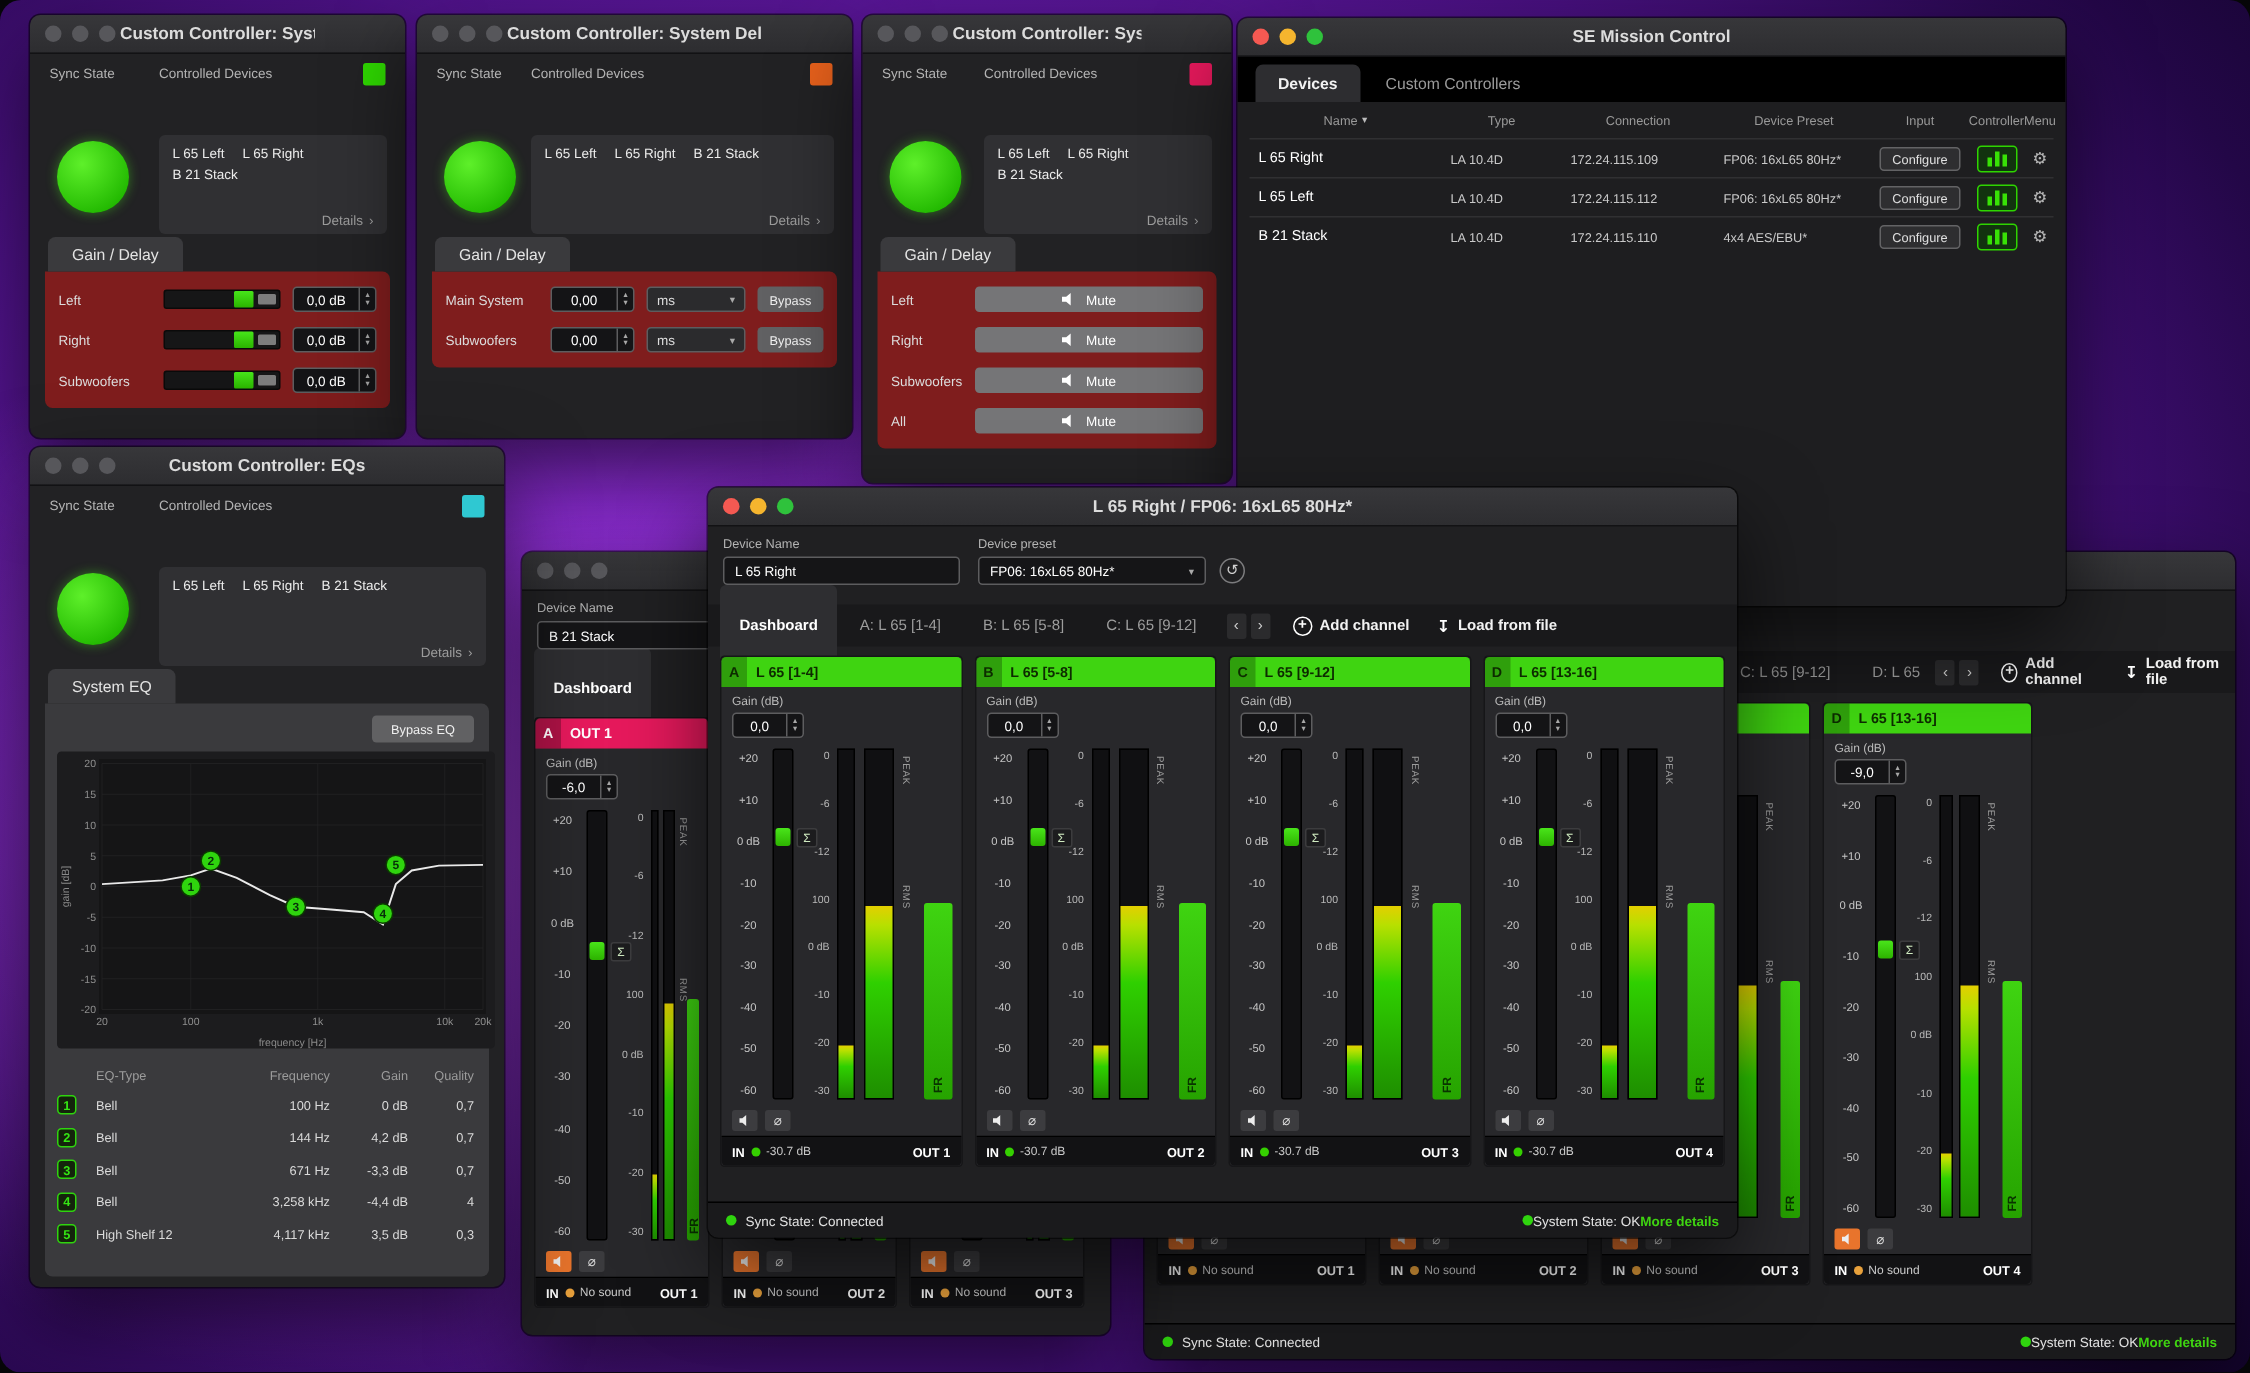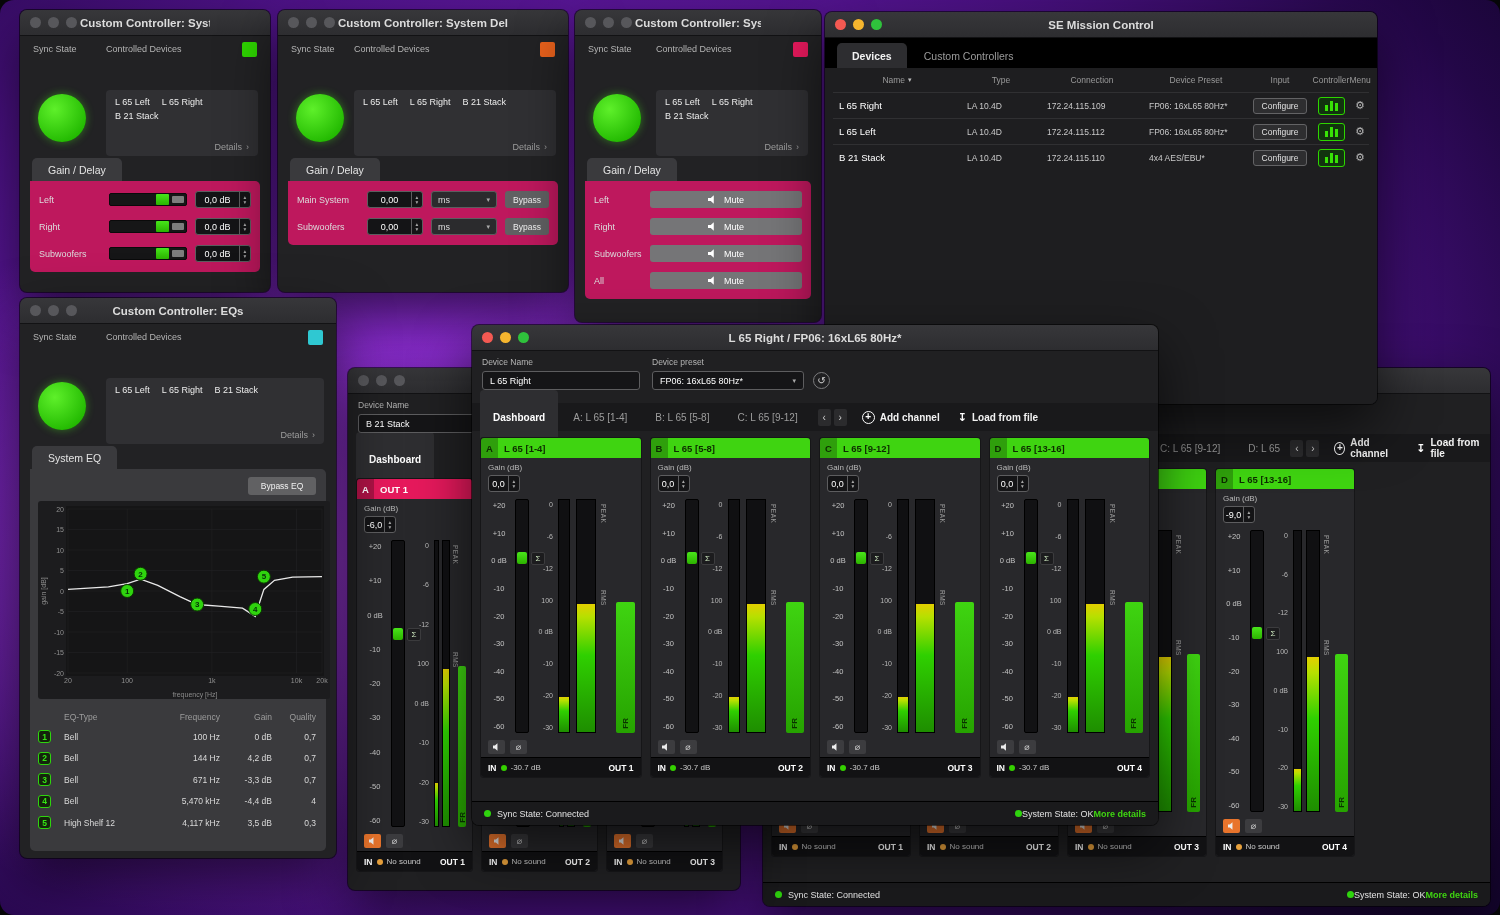--- a/index.html
+++ b/index.html
@@ -24,21 +24,21 @@
 .cc-box{position:absolute;top:54px;height:66px;background:#303033;border-radius:4px;padding:7px 9px 4px}
 .win-levels .cc-box{left:86px;width:152px}
 .win-delays .cc-box{left:76px;width:202px}
 .win-mutes .cc-box{left:81px;width:152px}
 .win-eqs .cc-box{left:86px;width:218px}
 .cc-chips{display:flex;flex-wrap:wrap;gap:4px 12px}
 .cc-chip{font-size:9px;color:#ececec;white-space:nowrap}
 .cc-details{position:absolute;right:9px;bottom:4px;font-size:9px;color:#9c9c9c;display:flex;gap:4px;align-items:center}
 .cc-spacer{height:122px}
 .cc-tab{display:inline-block;margin:0 0 0 12px;background:#3a3a3d;color:#e4e4e4;font-size:10.5px;padding:6px 16px 5px;border-radius:5px 5px 0 0}
-.cc-panel{margin:0 10px;background:#be185d;border-radius:0 5px 5px 5px;padding:5px 9px}
+.cc-panel{margin:0 10px;background:#7f1d1d;border-radius:0 5px 5px 5px;padding:5px 9px}
 .cc-row{display:flex;align-items:center;gap:8px;height:27px}
 .cc-row-label{flex:1;font-size:9px;color:#dcdcdc}
 .hslider{width:78px;height:13px;background:#161617;border:1px solid #0a0a0a;border-radius:2px;position:relative;flex:none}
 .hs-handle{position:absolute;top:0;bottom:0;left:60%;width:13px;background:linear-gradient(#46e51a,#2bb400);border-radius:1px}
 .hs-after{position:absolute;top:2px;bottom:2px;left:calc(60% + 16px);right:2px;background:#7d7d7d;border-radius:1px}
 .vbox{position:relative;width:56px;height:17px;background:#141416;border:1px solid #5d5d5f;border-radius:3px;color:#fff;font-size:9px;display:flex;align-items:center;justify-content:center;padding-right:11px;flex:none}
 .arrows{position:absolute;right:0;top:0;bottom:0;width:11px;border-left:1px solid #5d5d5f;display:flex;flex-direction:column;align-items:center;justify-content:center;color:#a8a8a8;font-size:5.5px;line-height:4.5px}
 .msel{width:66px;height:17px;background:#2b2b2d;border:1px solid #5d5d5f;border-radius:3px;color:#ddd;font-size:9px;display:flex;align-items:center;justify-content:space-between;padding:0 6px;flex:none}
 .caret{color:#aaa;font-size:7px}
 .bypass{width:44px;height:17px;background:#616163;border-radius:3px;color:#f0f0f0;font-size:8.5px;display:flex;align-items:center;justify-content:center;flex:none}
@@ -98,21 +98,21 @@
 .strips{display:flex;gap:8px;padding:6px 8px;align-items:flex-start}
 .strip{background:#28282b;border:1px solid #161618;border-radius:3px;display:flex;flex-direction:column}
 .win-front .strip{flex:1}
 .win-b21 .strip{width:117px;flex:none}
 .win-back .strip{width:140px;flex:none}
 .strip-head{height:20px;display:flex;align-items:center;font-weight:bold;font-size:9.5px;border-radius:3px 3px 0 0;flex:none}
 .strip-letter{width:17px;align-self:stretch;display:flex;align-items:center;justify-content:center;background:rgba(0,0,0,.25)}
 .strip-label{margin-left:6px;white-space:nowrap;overflow:hidden}
 .strip-gainrow{padding:5px 7px 3px;flex:none}
 .strip-gainlabel{font-size:8px;color:#bababa;margin-bottom:3px}
-.stepper{width:32px}
+.stepper{width:48px}
 .strip-body{display:flex;gap:4px;padding:4px 6px 4px;position:relative}
 .win-front .strip-body{height:242px}
 .win-b21 .strip-body{height:295px}
 .win-back .strip-body{height:290px}
 .fader-scale{width:24px;display:flex;flex-direction:column;justify-content:space-between;align-items:center;color:#c4c4c4;font-size:7.5px;padding:2px 1px}
 .fader-track{width:14px;background:#121214;border:1px solid #000;border-radius:2px;position:relative;flex:none}
 .fader-handle{position:absolute;left:1px;right:1px;height:12px;background:linear-gradient(#49e51a,#2db300);border-radius:2px}
 .sigma-badge{position:absolute;left:15px;width:14px;height:13px;background:#1c1c1e;border:1px solid #3c3c3e;color:#cfeac0;font-size:8px;display:flex;align-items:center;justify-content:center;z-index:2;border-radius:2px}
 .meter-scale{width:21px;display:flex;flex-direction:column;justify-content:space-between;align-items:flex-end;color:#b9b9b9;font-size:7px;padding:2px 1px}
 .meters{flex:1;position:relative}
@@ -1065,21 +1065,21 @@
               <div class="eq-cell">Bell</div>
               <div class="eq-cell num">671 Hz</div>
               <div class="eq-cell num">-3,3 dB</div>
               <div class="eq-cell num">0,7</div>
             </div>
             <div class="eq-grid eq-row">
               <div>
                 <div class="eq-badge">4</div>
               </div>
               <div class="eq-cell">Bell</div>
-              <div class="eq-cell num">5,470 kHz</div>
+              <div class="eq-cell num">3,258 kHz</div>
               <div class="eq-cell num">-4,4 dB</div>
               <div class="eq-cell num">4</div>
             </div>
             <div class="eq-grid eq-row">
               <div>
                 <div class="eq-badge">5</div>
               </div>
               <div class="eq-cell">High Shelf 12</div>
               <div class="eq-cell num">4,117 kHz</div>
               <div class="eq-cell num">3,5 dB</div>

